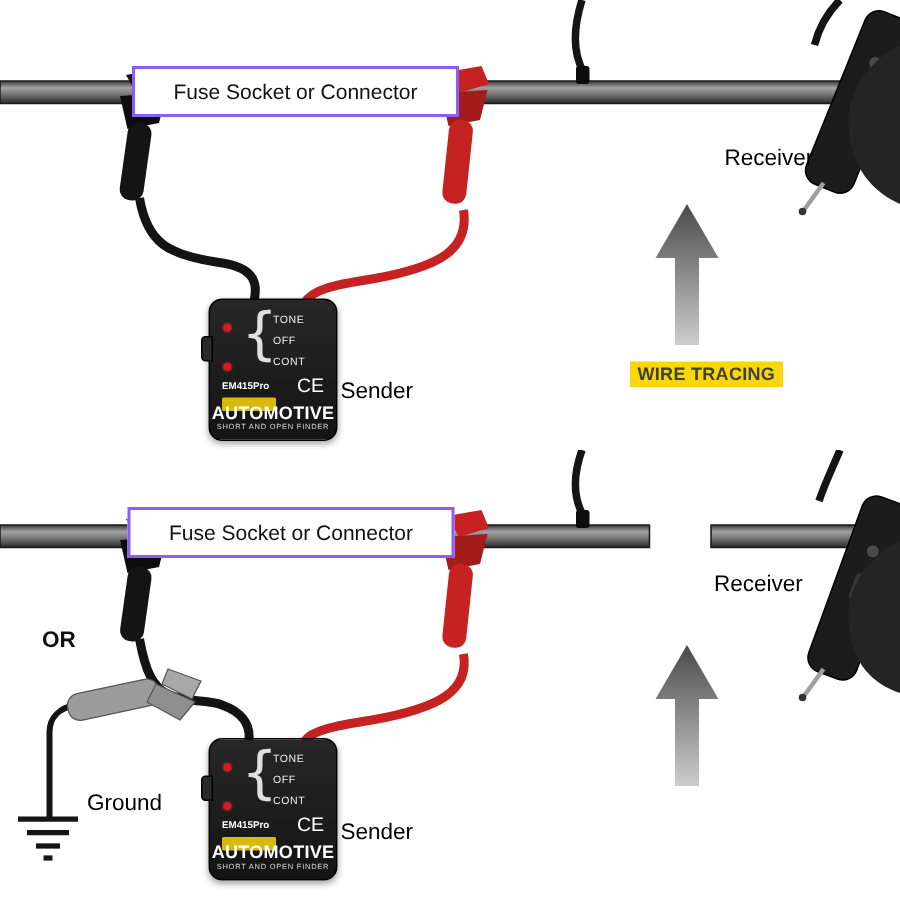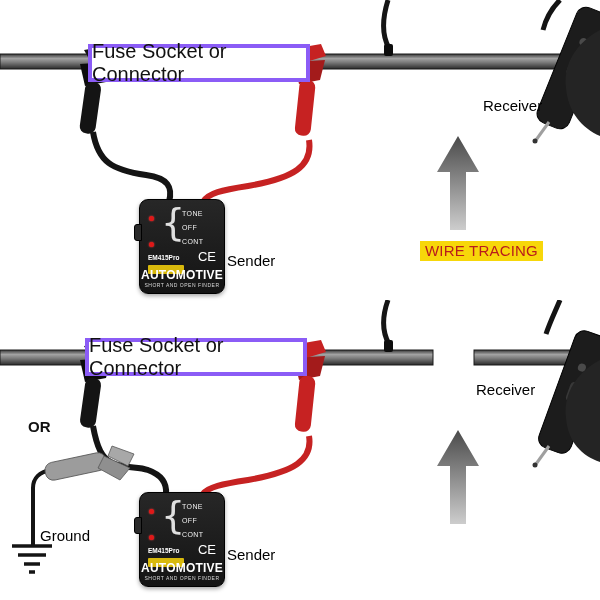--- a/index.html
+++ b/index.html
@@ -1,24 +1,24 @@
 <!DOCTYPE html>
 <html><head>
 <meta charset="utf-8">
 <style>
   html,body{margin:0;padding:0;background:#fff;}
   .stage{position:relative;width:600px;height:600px;background:#ffffff;overflow:hidden;
          font-family:"Liberation Sans",sans-serif;color:#111;}
   .panel-svg{position:absolute;left:0;width:600px;height:300px;z-index:1;}
-  .fuse-box{position:absolute;width:214px;height:30px;background:#fff;border:4px solid #8b5cf6;
-            display:flex;align-items:center;justify-content:center;font-size:20px;font-weight:500;
+  .fuse-box{position:absolute;width:214px;height:30px;background:#fff;border:2px solid #8b5cf6;
+            display:flex;align-items:center;justify-content:center;font-size:14px;font-weight:500;
             color:#111;z-index:3;}
   .plain-label{position:absolute;font-size:15px;font-weight:500;color:#000000;z-index:3;white-space:nowrap;}
   .or-label{position:absolute;font-size:15px;font-weight:700;color:#111;z-index:3;}
-  .caption{position:absolute;z-index:3;font-size:15px;font-weight:400;color:#b91c1c;
+  .caption{position:absolute;z-index:3;font-size:12px;font-weight:700;color:#404040;
            letter-spacing:.2px;white-space:nowrap;}
   .caption .hl{background:#f7d70a;padding:1px 5px 2px;}
   
   .device{position:absolute;width:84px;height:93px;background:linear-gradient(#272727,#141414);
           border:1px solid #000;border-radius:9px;z-index:2;box-shadow:0 2px 4px rgba(0,0,0,.35);}
   .device .side-btn{position:absolute;left:-6px;top:24px;width:6px;height:15px;background:#2a2a2a;
           border:1px solid #000;border-radius:3px 0 0 3px;}
   .device .led{position:absolute;width:5px;height:5px;border-radius:50%;background:#e01818;
           box-shadow:0 0 2px #ff4444;}
   .device .led-a{left:9px;top:16px;}
@@ -175,21 +175,21 @@
     <span class="badge"></span>
     <span class="ce">CE</span>
     <span class="title">AUTOMOTIVE</span>
     <span class="subtitle">SHORT AND OPEN FINDER</span>
   </div>
 
   <div class="fuse-box" style="left:85px;top:338px;">
     <span>Fuse Socket or Connector</span>
   </div>
   <div class="or-label" style="left:28px;top:418px;">OR</div>
-  <div class="plain-label" style="left:40px;top:527px;">Ground</div>
+  <div class="plain-label" style="left:58px;top:527px;">Ground</div>
   <div class="plain-label" style="left:227px;top:546px;">Sender</div>
   <div class="plain-label" style="left:476px;top:381px;">Receiver</div>
 
   <div class="device" style="left:139px;top:492px;">
     <span class="side-btn"></span>
     <span class="led led-a"></span>
     <span class="led led-b"></span>
     <span class="brace">{</span>
     <span class="sw-label" style="top:10px;">TONE</span>
     <span class="sw-label" style="top:24px;">OFF</span>

